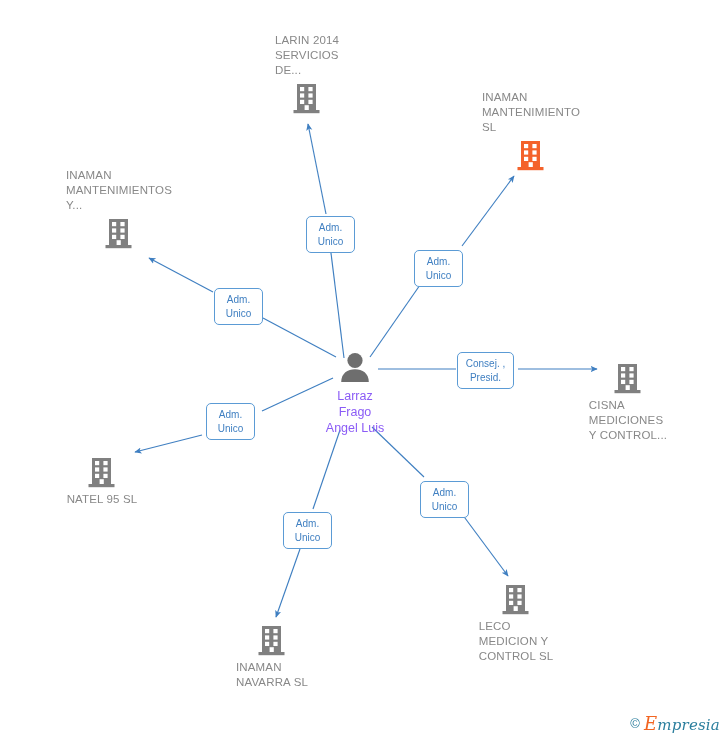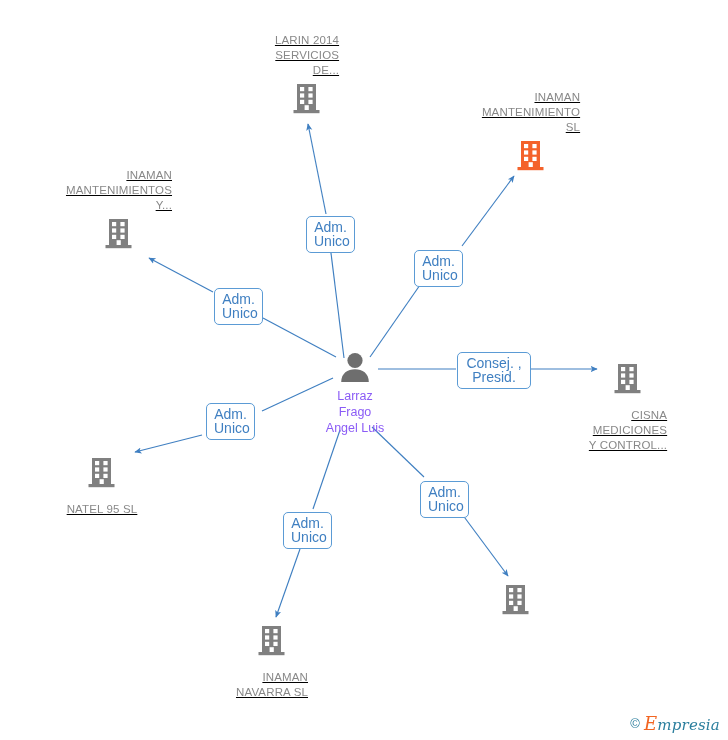--- a/index.html
+++ b/index.html
@@ -11,58 +11,57 @@
     position:relative;
   }
   #canvas{position:absolute;left:0;top:0;width:728px;height:740px;}
   svg.edges{position:absolute;left:0;top:0;width:728px;height:740px;pointer-events:none;}
 
   
   .node{
     position:absolute;
     width:160px;
     margin-left:-80px;
-    text-align:right;
+    text-align:left;
     display:flex;
     flex-direction:column;
     align-items:center;
-    text-decoration:underline;
   }
   .node .label{
     font-size:11.5px;
     line-height:15px;
     color:#888888;
     letter-spacing:.15px;
     white-space:pre-line;
   }
   .node .bldg{display:block;}
   .node.label-above .label{order:1;margin-bottom:4px;}
   .node.label-above .bldg{order:2;}
   .node.label-below .bldg{order:1;}
-  .node.label-below .label{order:2;margin-top:10px;}
+  .node.label-below .label{order:2;margin-top:0;}
 
   
   .person-node{
     position:absolute;
     width:170px;margin-left:-85px;
     text-align:center;
   }
   .person-node .plabel{
     font-size:12.5px;line-height:16px;color:#8b5cf6;
     white-space:pre-line;margin-top:2px;
   }
 
   
   .elabel{
     position:absolute;
     border:1.2px solid #5b9bd5;
     border-radius:5px;
     background:#ffffff;
     color:#3f7fc1;
-    font-size:14px;
+    font-size:10px;
     line-height:13.5px;
     padding:4px 7px;
     text-align:center;
     white-space:pre-line;
     box-sizing:border-box;
   }
 
   
   .watermark{
     position:absolute;
@@ -262,32 +261,35 @@
           <rect x="8" y="5" width="4.2" height="4.2"></rect>
             <rect x="16.4" y="5" width="4.2" height="4.2"></rect>
           <rect x="8" y="11.4" width="4.2" height="4.2"></rect>
             <rect x="16.4" y="11.4" width="4.2" height="4.2"></rect>
           <rect x="8" y="17.8" width="4.2" height="4.2"></rect>
             <rect x="16.4" y="17.8" width="4.2" height="4.2"></rect>
           <rect x="12.6" y="23.2" width="4.2" height="4.8"></rect>
         </g>
       </svg>
     </span>
+    <div class="label">LECO
+MEDICION Y
+CONTROL  SL</div>
   </div>
 
   <div class="elabel" style="left:306px;top:216px;width:49px;">Adm.
 Unico</div>
 
   <div class="elabel" style="left:414px;top:250px;width:49px;">Adm.
 Unico</div>
 
   <div class="elabel" style="left:214px;top:288px;width:49px;">Adm.
 Unico</div>
 
-  <div class="elabel" style="left:457px;top:352px;width:74px;">Consej. ,
+  <div class="elabel" style="left:457px;top:352px;width:57px;">Consej. ,
 Presid.</div>
 
   <div class="elabel" style="left:206px;top:403px;width:49px;">Adm.
 Unico</div>
 
   <div class="elabel" style="left:283px;top:512px;width:49px;">Adm.
 Unico</div>
 
   <div class="elabel" style="left:420px;top:481px;width:49px;">Adm.
 Unico</div>

